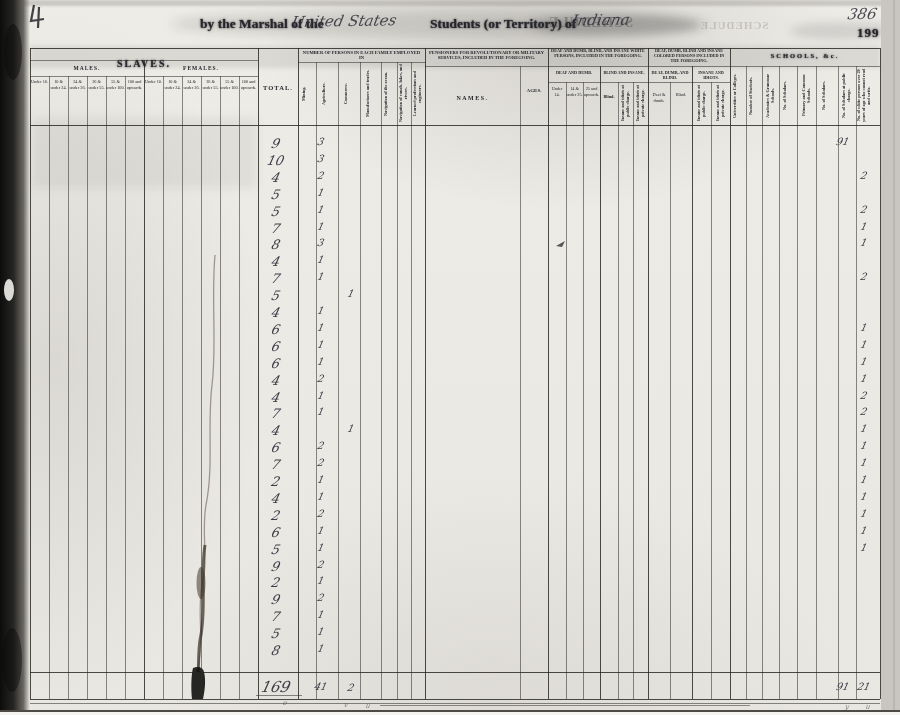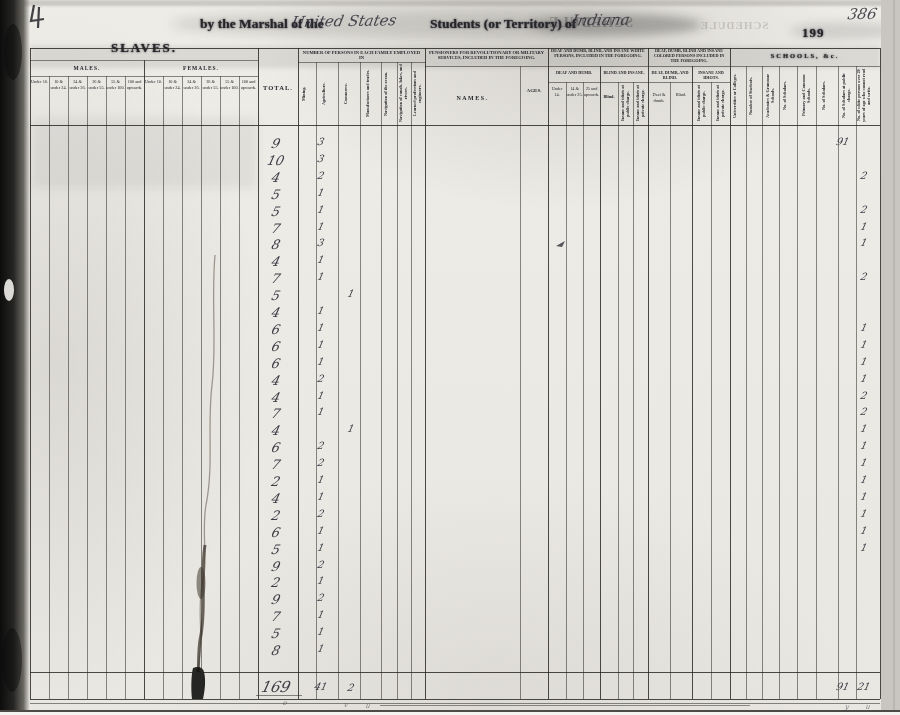--- a/index.html
+++ b/index.html
@@ -44,23 +44,23 @@
   <div class="wash" style="left:32px;top:118px;width:225px;height:70px;background:rgba(60,58,52,.07);filter:blur(4px);"></div>
 
   <span class="ghost" style="left:548px;top:15px;font-size:14px;">SCHEDULE</span>
   <span class="ghost" style="left:700px;top:19px;font-size:11px;opacity:.55;">SCHEDULE</span>
 
   <span class="pr prb smear" style="left:200px;top:16px;font-size:13.5px;white-space:nowrap;">by the Marshal of the</span>
   <span class="hwTitle" style="left:292px;top:12px;font-size:15px;white-space:nowrap;">United States</span>
   <span class="pr prb smear" style="left:430px;top:16px;font-size:13.5px;white-space:nowrap;">Students (or Territory) of</span>
   <span class="hwTitle" style="left:572px;top:11px;font-size:15px;white-space:nowrap;">Indiana</span>
   <span class="hwTitle" style="left:848px;top:5px;font-size:15px;">386</span>
-  <span class="pr prb smear" style="left:802px;top:25px;font-size:13px;letter-spacing:1px;">199</span>
-
-  <span class="pr prb smear" style="left:84px;top:40px;width:120px;font-size:13px;letter-spacing:2px;">SLAVES.</span>
+  <span class="pr prb smear" style="left:857px;top:25px;font-size:13px;letter-spacing:1px;">199</span>
+
+  <span class="pr prb smear" style="left:84px;top:58px;width:120px;font-size:10px;letter-spacing:2px;">SLAVES.</span>
   <span class="pr prb" style="left:47px;top:65px;width:80px;font-size:5.5px;letter-spacing:1px;">MALES.</span>
   <span class="pr prb" style="left:161px;top:65px;width:80px;font-size:5.5px;letter-spacing:1px;">FEMALES.</span>
   <span class="pr prb" style="left:258px;top:84px;width:40px;font-size:6.5px;letter-spacing:1px;">TOTAL.</span>
   <span class="pr prb" style="left:300px;top:50px;width:123px;font-size:4.6px;">NUMBER OF PERSONS IN EACH FAMILY EMPLOYED IN</span>
   <span class="pr prb" style="left:427px;top:50px;width:119px;font-size:4.6px;">PENSIONERS FOR REVOLUTIONARY OR MILITARY SERVICES, INCLUDED IN THE FOREGOING.</span>
   <span class="pr prb" style="left:432px;top:95px;width:81px;font-size:6px;letter-spacing:1.5px;">NAMES.</span>
   <span class="pr prb" style="left:520px;top:88px;width:28px;font-size:5px;">AGES.</span>
   <span class="pr prb" style="left:550px;top:49px;width:96px;font-size:4.2px;">DEAF AND DUMB, BLIND, AND INSANE WHITE PERSONS, INCLUDED IN THE FOREGOING.</span>
   <span class="pr prb" style="left:548px;top:71px;width:52px;font-size:4.2px;">DEAF AND DUMB.</span>
   <span class="pr prb" style="left:600px;top:71px;width:48px;font-size:4.2px;">BLIND AND INSANE.</span>

